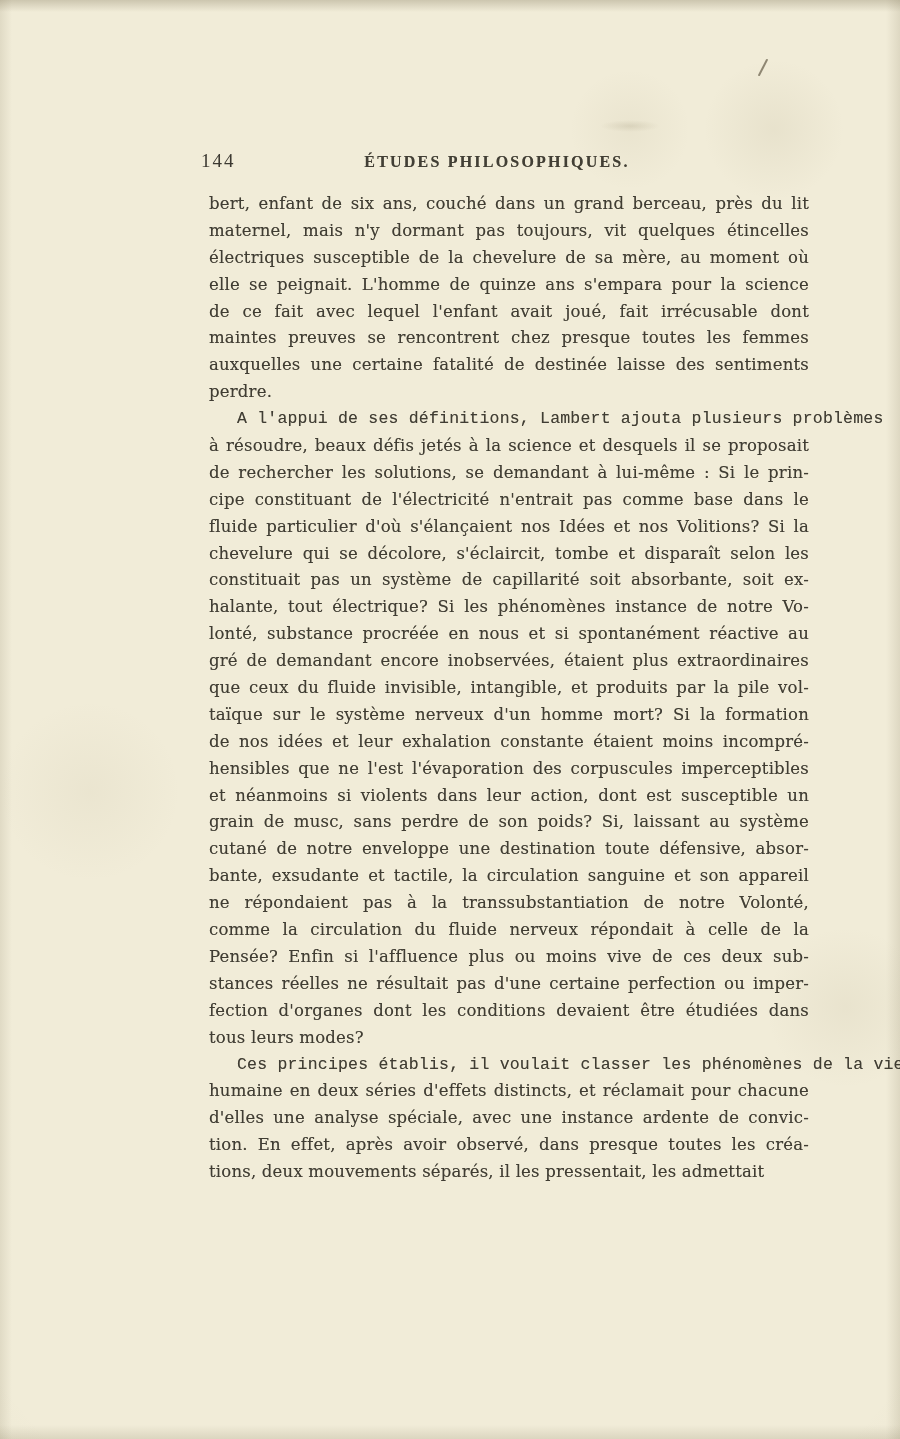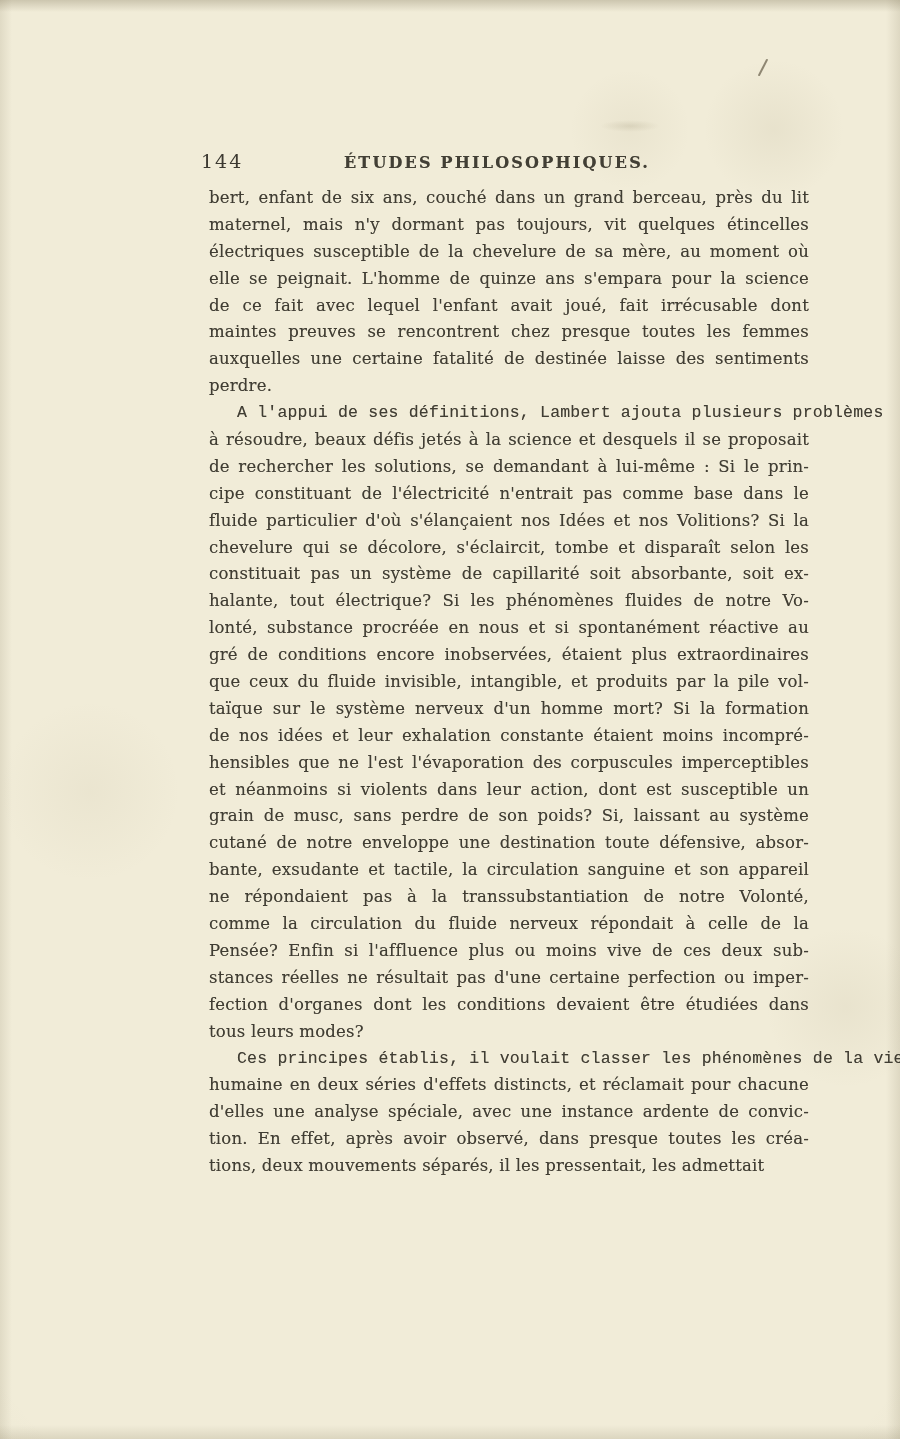--- a/index.html
+++ b/index.html
@@ -31,21 +31,22 @@
   .content {
     position: absolute;
     left: 197px;
     top: 150px;
     width: 600px;
   }
 
   .page-header {
     position: relative;
     height: 26px;
-    margin-bottom: 9px;
+    margin-bottom: 15px;
+    font-family: Liberation Serif, serif;
   }
 
   .page-number {
     position: absolute;
     left: 4px;
     top: 0;
     font-size: 19px;
     letter-spacing: 2px;
     color: #3c3931;
   }
@@ -126,23 +127,23 @@
         <div class="line">maintes preuves se rencontrent chez presque toutes les femmes</div>
         <div class="line">auxquelles une certaine fatalité de destinée laisse des sentiments</div>
         <div class="line last">perdre.</div>
         <div class="line indent">A l'appui de ses définitions, Lambert ajouta plusieurs problèmes</div>
         <div class="line">à résoudre, beaux défis jetés à la science et desquels il se proposait</div>
         <div class="line">de rechercher les solutions, se demandant à lui-même : Si le prin-</div>
         <div class="line">cipe constituant de l'électricité n'entrait pas comme base dans le</div>
         <div class="line">fluide particulier d'où s'élançaient nos Idées et nos Volitions? Si la</div>
         <div class="line">chevelure qui se décolore, s'éclaircit, tombe et disparaît selon les</div>
         <div class="line">constituait pas un système de capillarité soit absorbante, soit ex-</div>
-        <div class="line">halante, tout électrique? Si les phénomènes fluides de notre Vo-</div>
+        <div class="line">halante, tout électrique? Si les phénomènes instance de notre Vo-</div>
         <div class="line">lonté, substance procréée en nous et si spontanément réactive au</div>
-        <div class="line">gré de conditions encore inobservées, étaient plus extraordinaires</div>
+        <div class="line">gré de demandant encore inobservées, étaient plus extraordinaires</div>
         <div class="line">que ceux du fluide invisible, intangible, et produits par la pile vol-</div>
         <div class="line">taïque sur le système nerveux d'un homme mort? Si la formation</div>
         <div class="line">de nos idées et leur exhalation constante étaient moins incompré-</div>
         <div class="line">hensibles que ne l'est l'évaporation des corpuscules imperceptibles</div>
         <div class="line">et néanmoins si violents dans leur action, dont est susceptible un</div>
         <div class="line">grain de musc, sans perdre de son poids? Si, laissant au système</div>
         <div class="line">cutané de notre enveloppe une destination toute défensive, absor-</div>
         <div class="line">bante, exsudante et tactile, la circulation sanguine et son appareil</div>
         <div class="line">ne répondaient pas à la transsubstantiation de notre Volonté,</div>
         <div class="line">comme la circulation du fluide nerveux répondait à celle de la</div>

